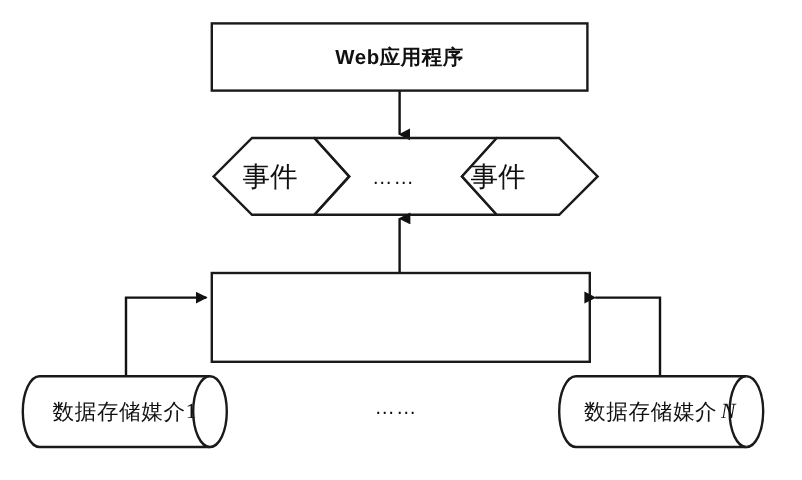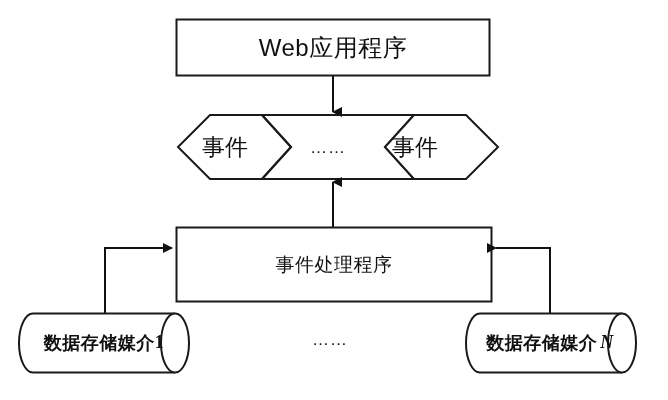--- a/index.html
+++ b/index.html
@@ -33,22 +33,23 @@
     user-select: none;
   }
   .label-web {
     left: 176px;
     top: 19px;
     width: 314px;
     height: 57px;
     display: flex;
     align-items: center;
     justify-content: center;
-    font-size: 24px;
+    font-size: 17px;
     letter-spacing: 0.5px;
+    font-weight: bold;
   }
   .label-handler {
     left: 176px;
     top: 227px;
     width: 316px;
     height: 75px;
     display: flex;
     align-items: center;
     justify-content: center;
     font-size: 19px;
@@ -91,21 +92,20 @@
     width: 70px;
     text-align: center;
   }
   .label-store {
     height: 59px;
     display: flex;
     align-items: center;
     justify-content: center;
     font-size: 18px;
     letter-spacing: 0.5px;
-    font-weight: bold;
   }
   .label-store-left {
     left: 24px;
     top: 313px;
     width: 160px;
   }
   .label-store-right {
     left: 470px;
     top: 313px;
     width: 160px;
@@ -170,21 +170,20 @@
   </svg>
 
   <div class="label label-web">Web应用程序</div>
 
   <div class="label label-event label-event-left">事件</div>
 
   <div class="label label-dots dots-mid">……</div>
 
   <div class="label label-event label-event-right">事件</div>
 
-  <div class="label label-handler">事件处理程序</div>
 
   <div class="label label-store label-store-left">
     <span>数据存储媒介</span>
       <span class="idx-plain">1</span>
   </div>
 
   <div class="label label-dots dots-bottom">……</div>
 
   <div class="label label-store label-store-right">
     <span>数据存储媒介</span>

